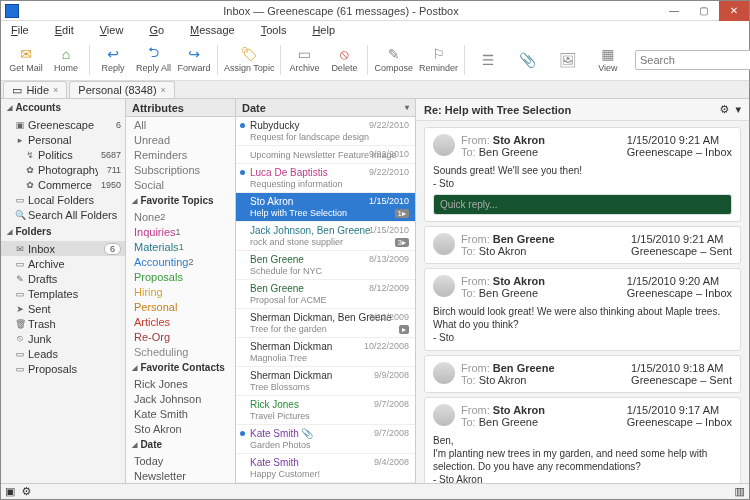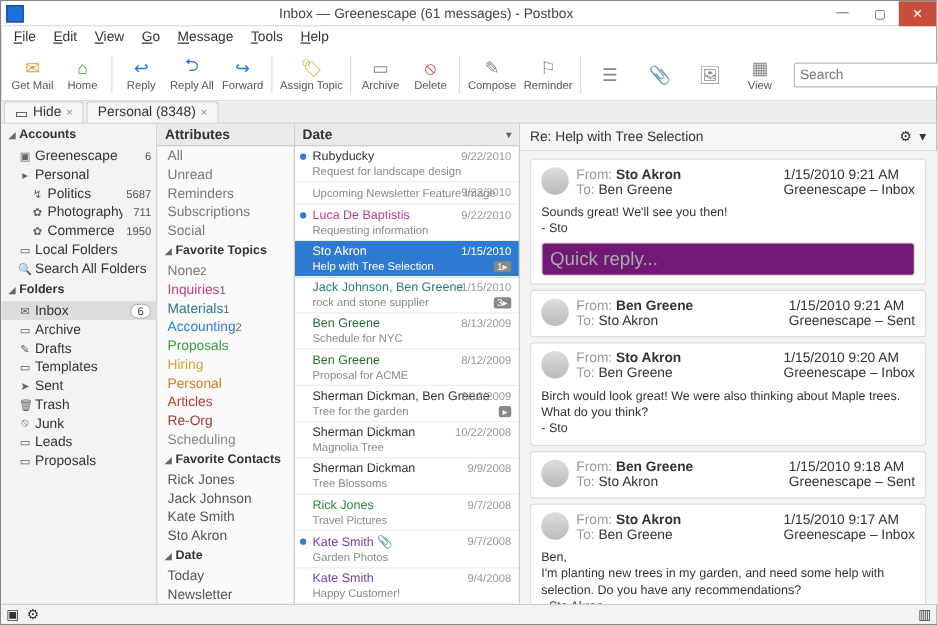--- a/index.html
+++ b/index.html
@@ -4,21 +4,21 @@
 <style>
 *{box-sizing:border-box;margin:0;padding:0;font-family:"Segoe UI",Arial,sans-serif;font-size:11px;color:#333}
 body{background:#fff;overflow:hidden}
 .app{width:750px;height:500px;border:1px solid #888;display:flex;flex-direction:column;background:#fff}
 .titlebar{height:20px;background:#fff;display:flex;align-items:center;border-bottom:1px solid #ddd}
 .titlebar .appicon{width:14px;height:14px;background:#1e6fd6;margin:0 4px;border:1px solid #0c4a9e}
 .titlebar .title{flex:1;text-align:center;font-size:11px;color:#444}
 .winbtns{display:flex}
 .winbtn{width:30px;height:20px;display:flex;align-items:center;justify-content:center;font-size:10px;color:#555}
 .winbtn.close{background:#c94f3d;color:#fff}
-.menubar{height:18px;display:flex;align-items:center;padding:0 4px;gap:2px}
+.menubar{height:18px;display:flex;align-items:center;padding:0 4px;gap:14px}
 .menubar span{padding:1px 6px;color:#333}
 .menubar span u{text-decoration:underline}
 .toolbar{height:42px;display:flex;align-items:center;padding:2px 6px;border-bottom:1px solid #ddd;gap:4px}
 .tbtn{display:flex;flex-direction:column;align-items:center;justify-content:center;min-width:38px;height:38px;padding:0 2px}
 .tbtn .ico{width:16px;height:16px;display:flex;align-items:center;justify-content:center;font-size:14px}
 .tbtn .lbl{font-size:9px;color:#555;margin-top:1px;white-space:nowrap}
 .sep{width:1px;height:30px;background:#ddd;margin:0 2px}
 .spacer{flex:1}
 .search{position:relative}
 .search input{width:160px;height:20px;border:1px solid #bbb;border-radius:2px;padding:0 16px 0 4px;font-size:11px}
@@ -57,32 +57,32 @@
 .mrow .from.kate{color:#7a3aa0}
 .mrow .from.ben{color:#2a6a3a}
 .mrow .from.sherman{color:#333}
 .mrow .from.luca{color:#c03a8a}
 .mrow .subj{font-size:9px;color:#888;margin-top:1px}
 .mrow .date{position:absolute;right:6px;top:3px;font-size:9px;color:#999}
 .mrow .dot{position:absolute;left:4px;top:6px;width:5px;height:5px;border-radius:50%}
 .mrow.sel{background:#2f7bd1}
 .mrow.sel .from,.mrow.sel .subj,.mrow.sel .date{color:#fff}
 .convhdr{height:22px;display:flex;align-items:center;justify-content:space-between;padding:0 8px;border-bottom:1px solid #ddd;background:#f6f6f6}
-.convhdr .t{font-weight:normal;font-size:11px}
+.convhdr .t{font-weight:bold;font-size:11px}
 .convhdr .acts{display:flex;gap:6px;color:#aaa;font-size:11px}
 .convbody{flex:1;overflow-y:auto;padding:6px 8px;background:#f3f3f3}
 .card{background:#fff;border:1px solid #ddd;border-radius:3px;margin-bottom:4px;padding:6px 8px}
 .cardhdr{display:flex;gap:6px;position:relative}
 .avatar{width:22px;height:22px;border-radius:50%;background:linear-gradient(#ddd,#bbb);flex-shrink:0}
 .fromto{font-size:9px;line-height:12px}
 .fromto .lab{color:#999}
 .fromto .val{color:#333;font-weight:bold}
 .cardmeta{position:absolute;right:0;top:0;text-align:left;font-size:9px;color:#999;line-height:12px}
 .cardbody{font-size:10px;margin-top:6px;color:#333;line-height:13px}
-.qreply{background:#701a75;border:1px solid #ddd;border-radius:3px;padding:4px 6px;font-size:15px;color:#aaa;margin-top:4px}
+.qreply{background:#14532d;border:1px solid #ddd;border-radius:3px;padding:4px 6px;font-size:10px;color:#aaa;margin-top:4px}
 .statusbar{height:16px;border-top:1px solid #ccc;background:#f3f3f3;display:flex;align-items:center;padding:0 4px;gap:6px;font-size:10px;color:#888}
 .statusbar .r{margin-left:auto}
 .c-yellow{color:#d8a430}.c-green{color:#3a9a3a}.c-blue{color:#2f7bd1}.c-red{color:#c0392b}.c-gray{color:#888}
 </style>
 </head>
 <body>
 
 <div class="app">
   <div class="titlebar">
     <div class="appicon"></div>

